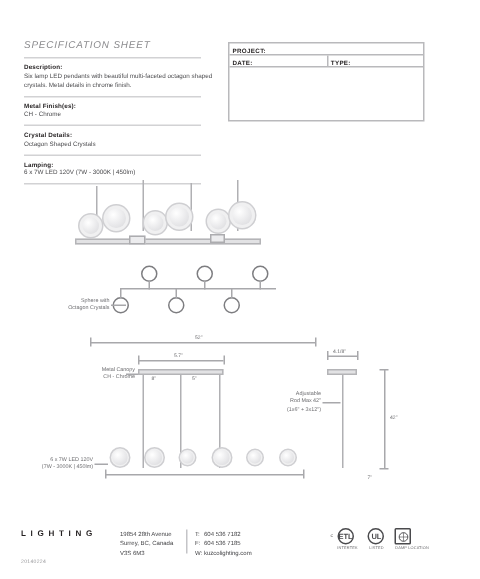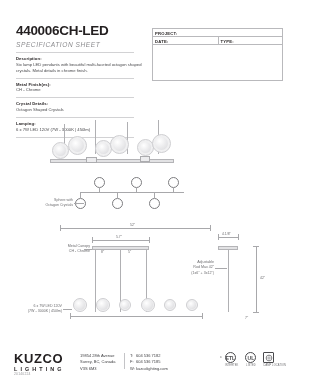--- a/index.html
+++ b/index.html
@@ -88,21 +88,20 @@
   .cert-mark.square { border-radius: 1px; }
   .cert-cap { font-size: 2.6px; color: #6d6d70; margin-top: 0.5px; letter-spacing: 0.1px; }
   .cert-pre { position: absolute; left: -4.5px; top: 3px; font-size: 3.4px; color: #4a4a4d; }
 </style>
 </head>
 <body>
 
 <div class="page">
 
   <div class="header">
-    <div class="model-title">440006CH-LED</div>
     <div class="spec-subtitle">SPECIFICATION SHEET</div>
     <div class="hr"></div>
 
     <div class="spec-block">
       <div class="spec-label">Description:</div>
       <div class="spec-text">Six lamp LED pendants with beautiful multi-faceted octagon shaped crystals. Metal details in chrome finish.</div>
     </div>
     <div class="hr"></div>
 
     <div class="spec-block">
@@ -242,21 +241,20 @@
       <div class="callout" style="left:8px; top:184px; width:54px;">
         <span>6 x 7W LED 120V</span><br>
         <span>(7W - 3000K | 450lm)</span>
       </div>
       <div class="line-h" style="left:63px; top:189px; width:9px;"></div>
     </div>
   </div>
 
   <div class="footer">
     <div class="brand">
-      <div class="brand-name">KUZCO</div>
       <div class="brand-sub">LIGHTING</div>
     </div>
     <div class="rev-code">20140224</div>
 
     <div class="addr">
       <span>19854 28th Avenue</span><br>
       <span>Surrey, BC, Canada</span><br>
       <span>V3S 6M3</span>
     </div>
     <div class="vdiv"></div>

